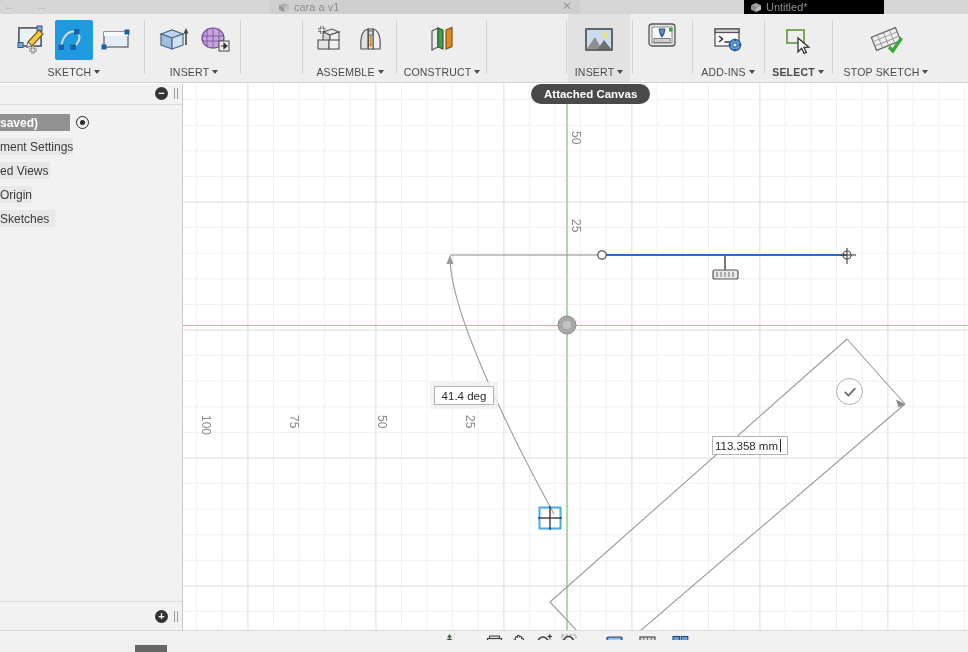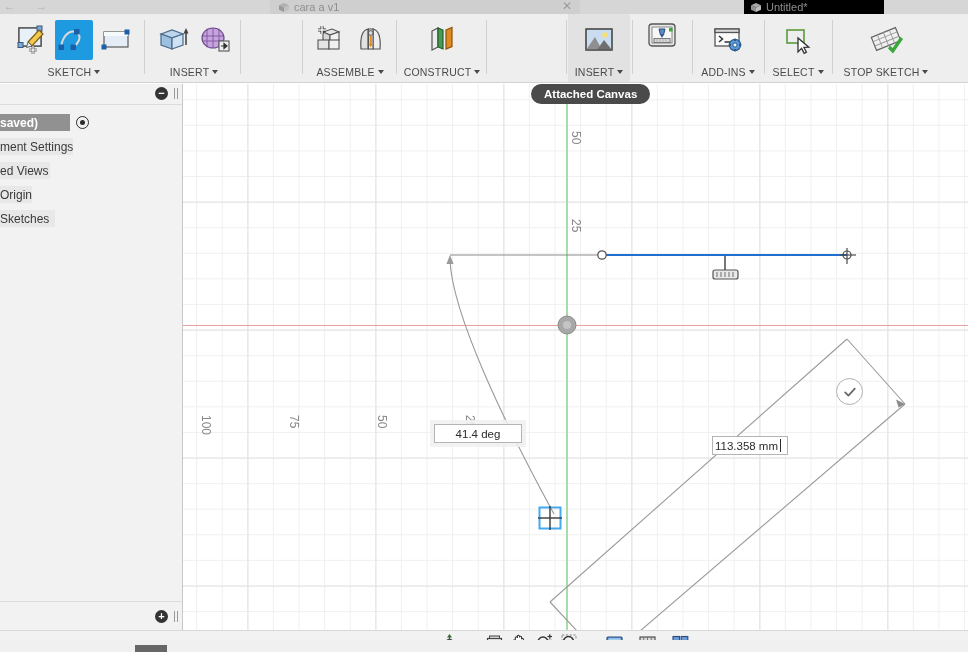--- a/index.html
+++ b/index.html
@@ -396,21 +396,21 @@
         </svg>
       </div>
     </div>
     <div class="rb-label">
       <span>ADD-INS</span>
         <span class="caret"></span>
     </div>
   </div>
   <div class="rb-sep" style="left:764px;"></div>
 
-  <div class="rb-group" style="left:766px;width:64px;">
+  <div class="rb-group" style="left:766px;width:64px;font-weight:bold;">
     <div class="rb-icons">
       <div class="tool">
         <svg width="34" height="34" viewBox="0 0 34 34">
           <rect x="6" y="7" width="17" height="13" fill="none" stroke="#5a9a3a" stroke-width="1.6"></rect>
           <path d="M17 15 L17 29 L20.6 25.4 L23.2 30.4 L25.4 29.3 L22.9 24.4 L27.8 24.2 Z" fill="#ffffff" stroke="#333" stroke-width="1.3"></path>
         </svg>
       </div>
     </div>
     <div class="rb-label">
       <span>SELECT</span>
@@ -505,21 +505,21 @@
 
     <g>
       <rect x="539.5" y="423.5" width="21" height="21" fill="none" stroke="#44aaee" stroke-width="2"></rect>
       <g stroke="#3a3a3a" stroke-width="1.4">
         <line x1="538" y1="434" x2="562" y2="434"></line>
         <line x1="550" y1="422" x2="550" y2="446"></line>
       </g>
     </g>
   </svg>
 
-  <div class="dim-box halo" style="left:434px;top:302px;width:88px;margin-top:38px;">41.4 deg</div>
+  <div class="dim-box halo" style="left:434px;top:302px;width:60px;">41.4 deg</div>
 
   <div class="dim-box" style="left:712px;top:352px;width:76px;padding-right:4px;">
     <span>113.358 mm</span>
     <span style="display:inline-block;width:1px;height:13px;background:#2b2b2b;margin-left:2px;"></span>
   </div>
 
   <div id="ok-btn">
     <svg width="16" height="16" viewBox="0 0 16 16">
       <path d="M3.2 8.4 L6.4 11.6 L12.8 4.6" fill="none" stroke="#6a6a6a" stroke-width="1.8" stroke-linecap="round" stroke-linejoin="round"></path>
     </svg>

